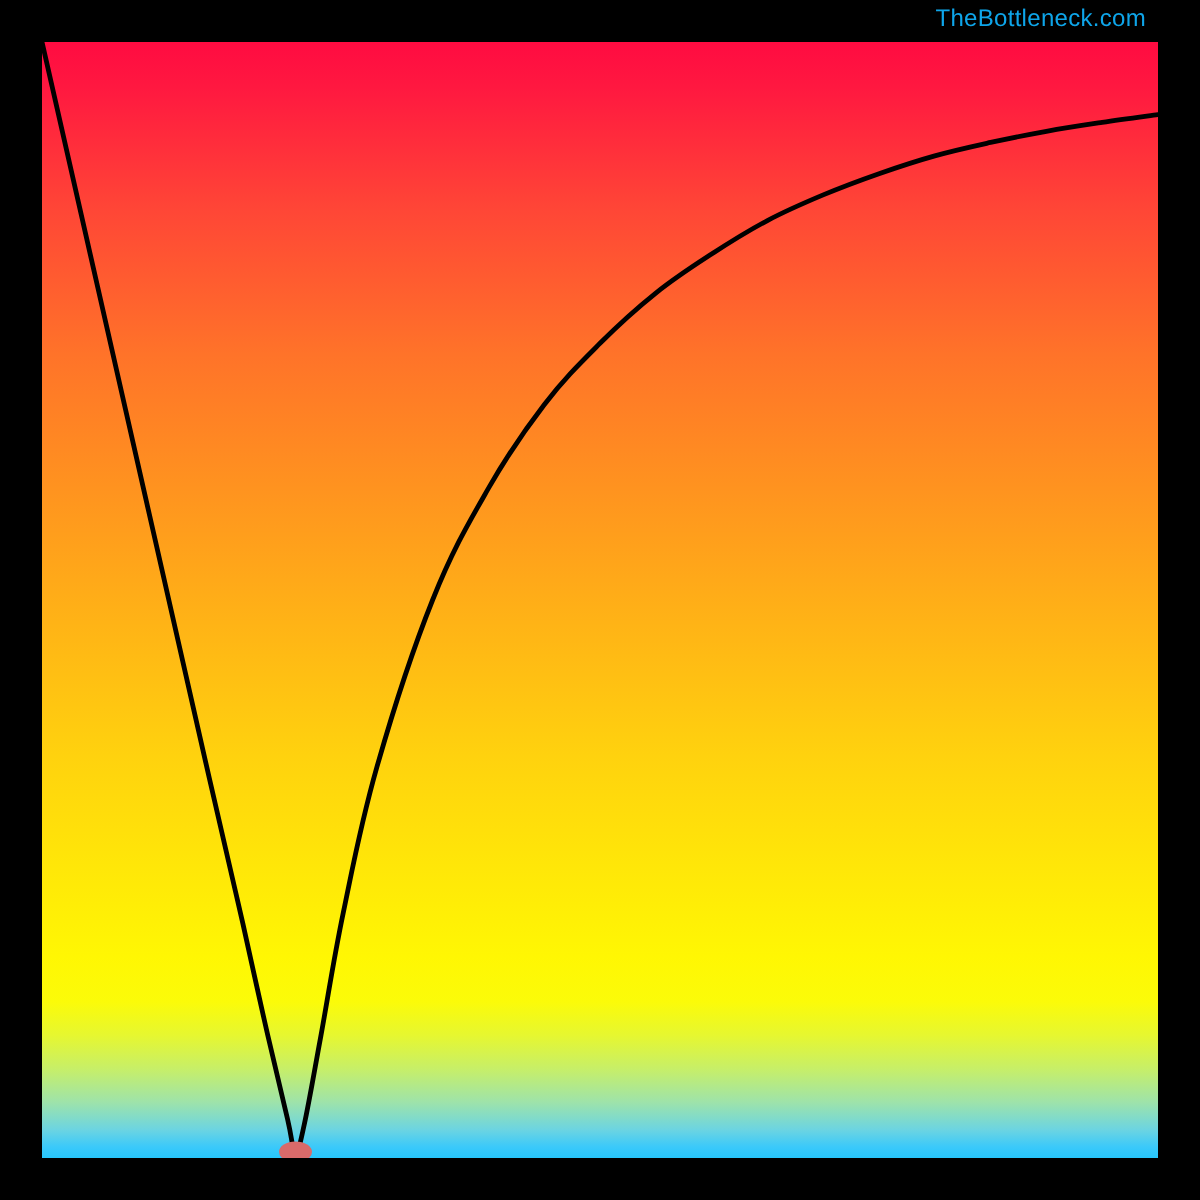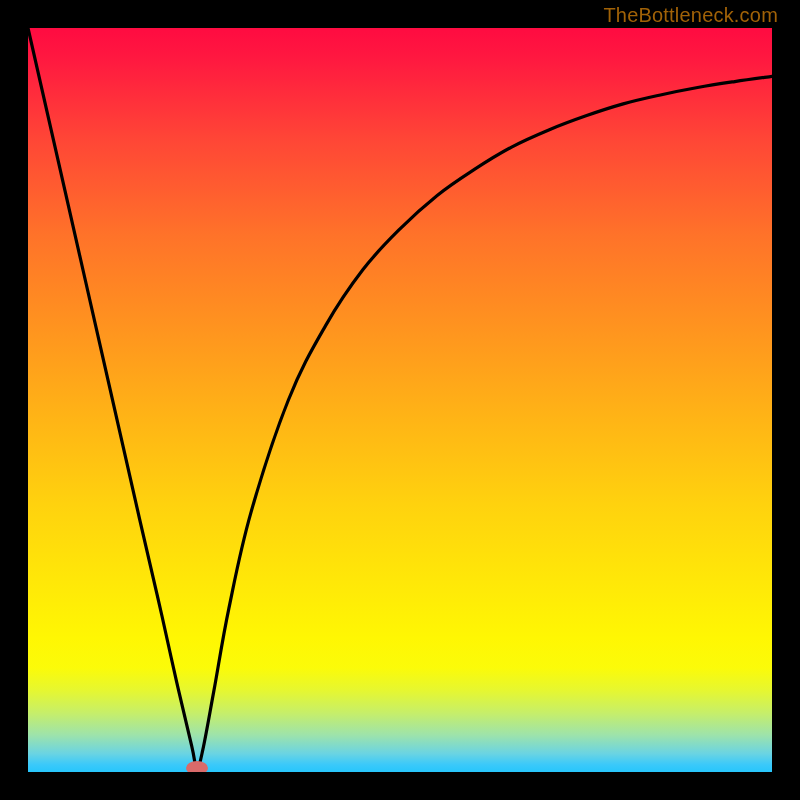--- a/index.html
+++ b/index.html
@@ -54,23 +54,23 @@
     position: absolute;
     width: 22px;
     height: 14px;
     border-radius: 50%;
     background: #d96a6a;
     transform: translate(-50%, -50%);
   }
   .watermark {
     position: absolute;
     top: 4px;
-    right: 22px;
-    color: #a16207;
-    font-size: 20px;
+    right: 36px;
+    color: #0ea5e9;
+    font-size: 16px;
     letter-spacing: 0.2px;
   }
 </style>
 </head>
 <body>
 
 <div class="frame"></div>
 
 <div class="plot-area">
   <div class="gradient"></div>

